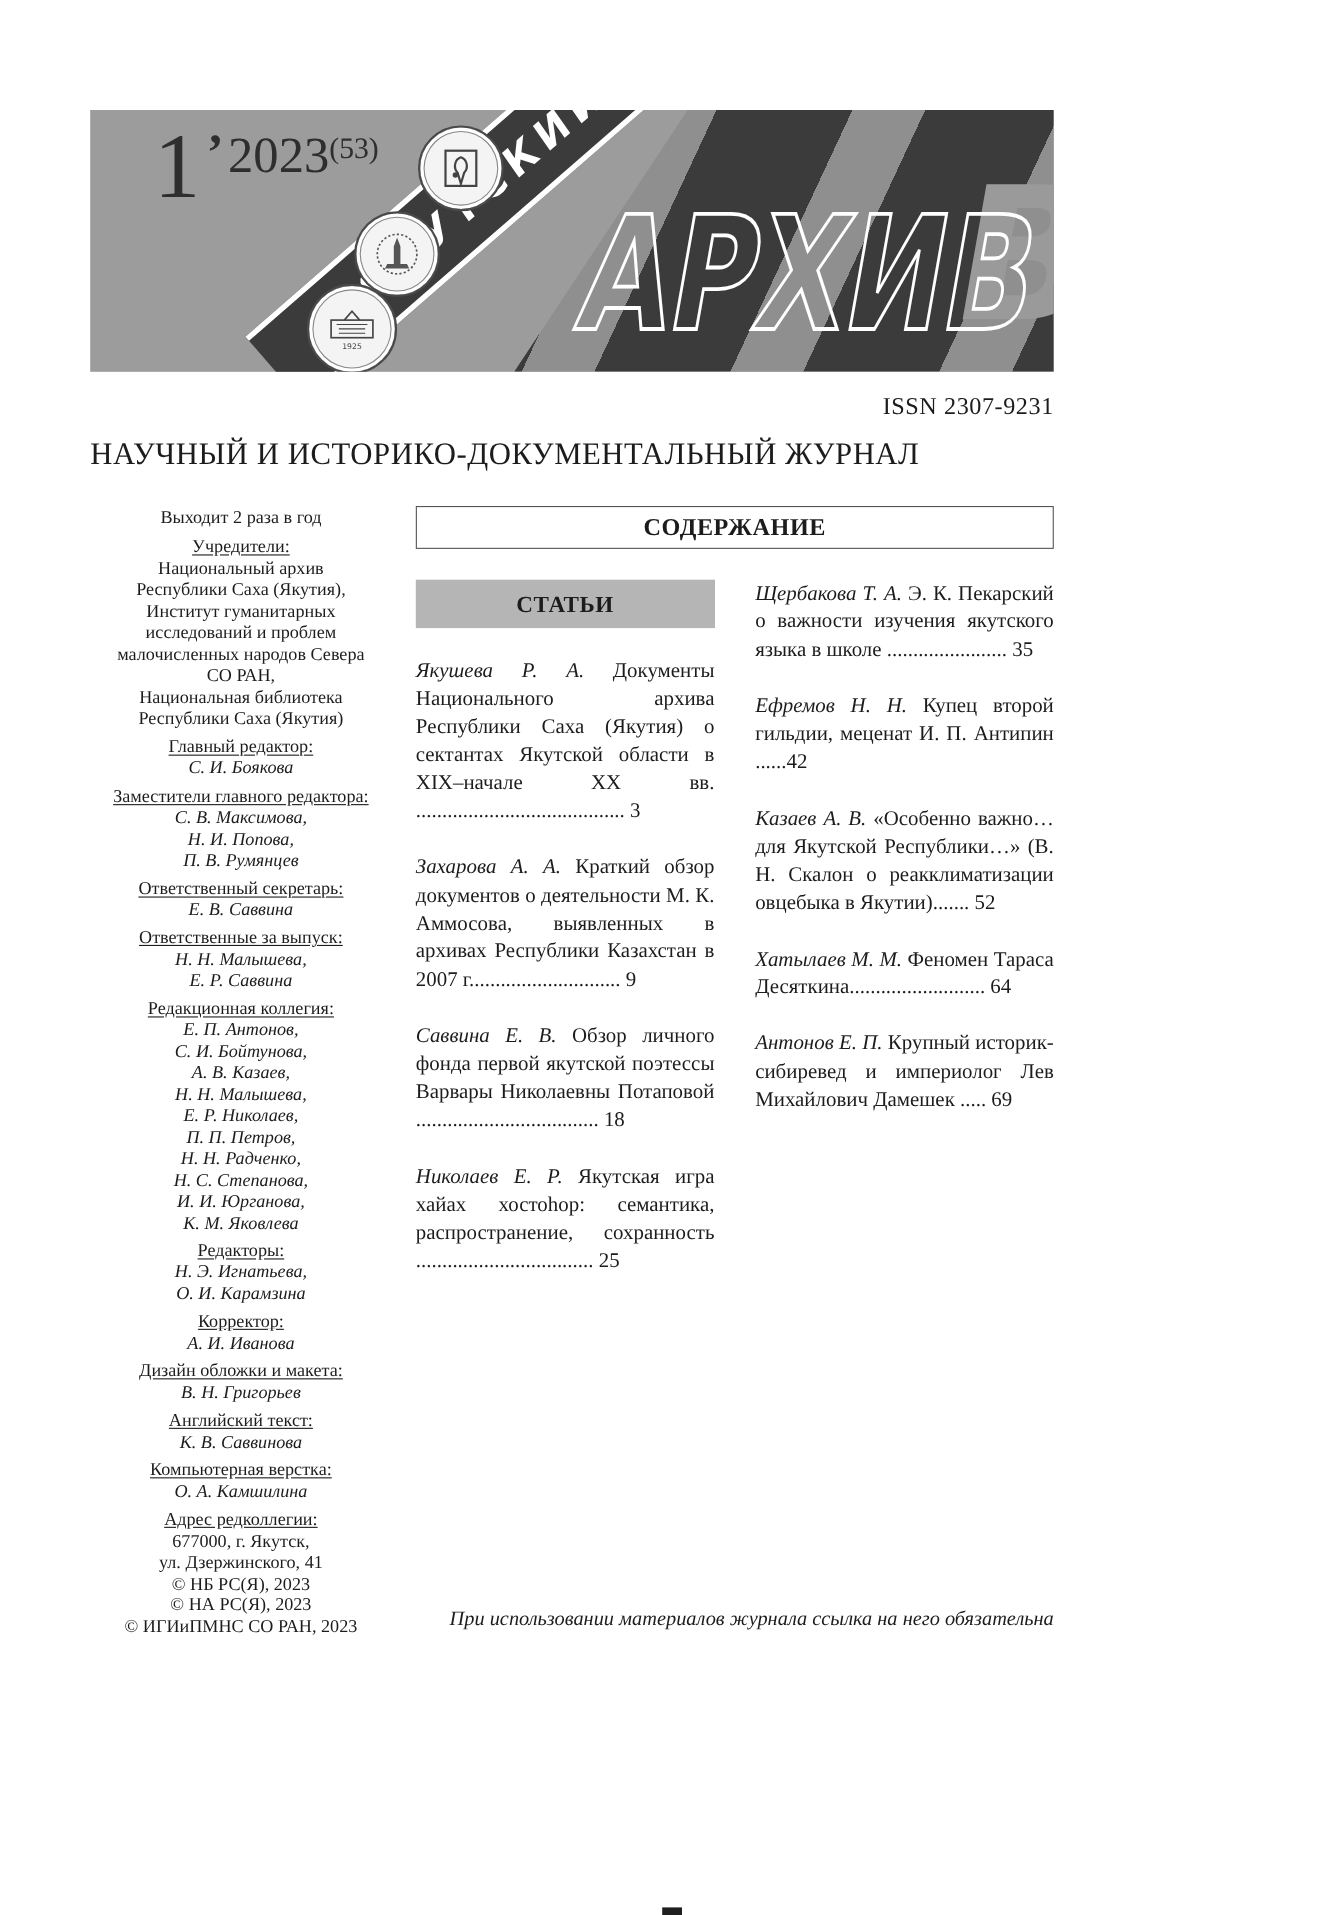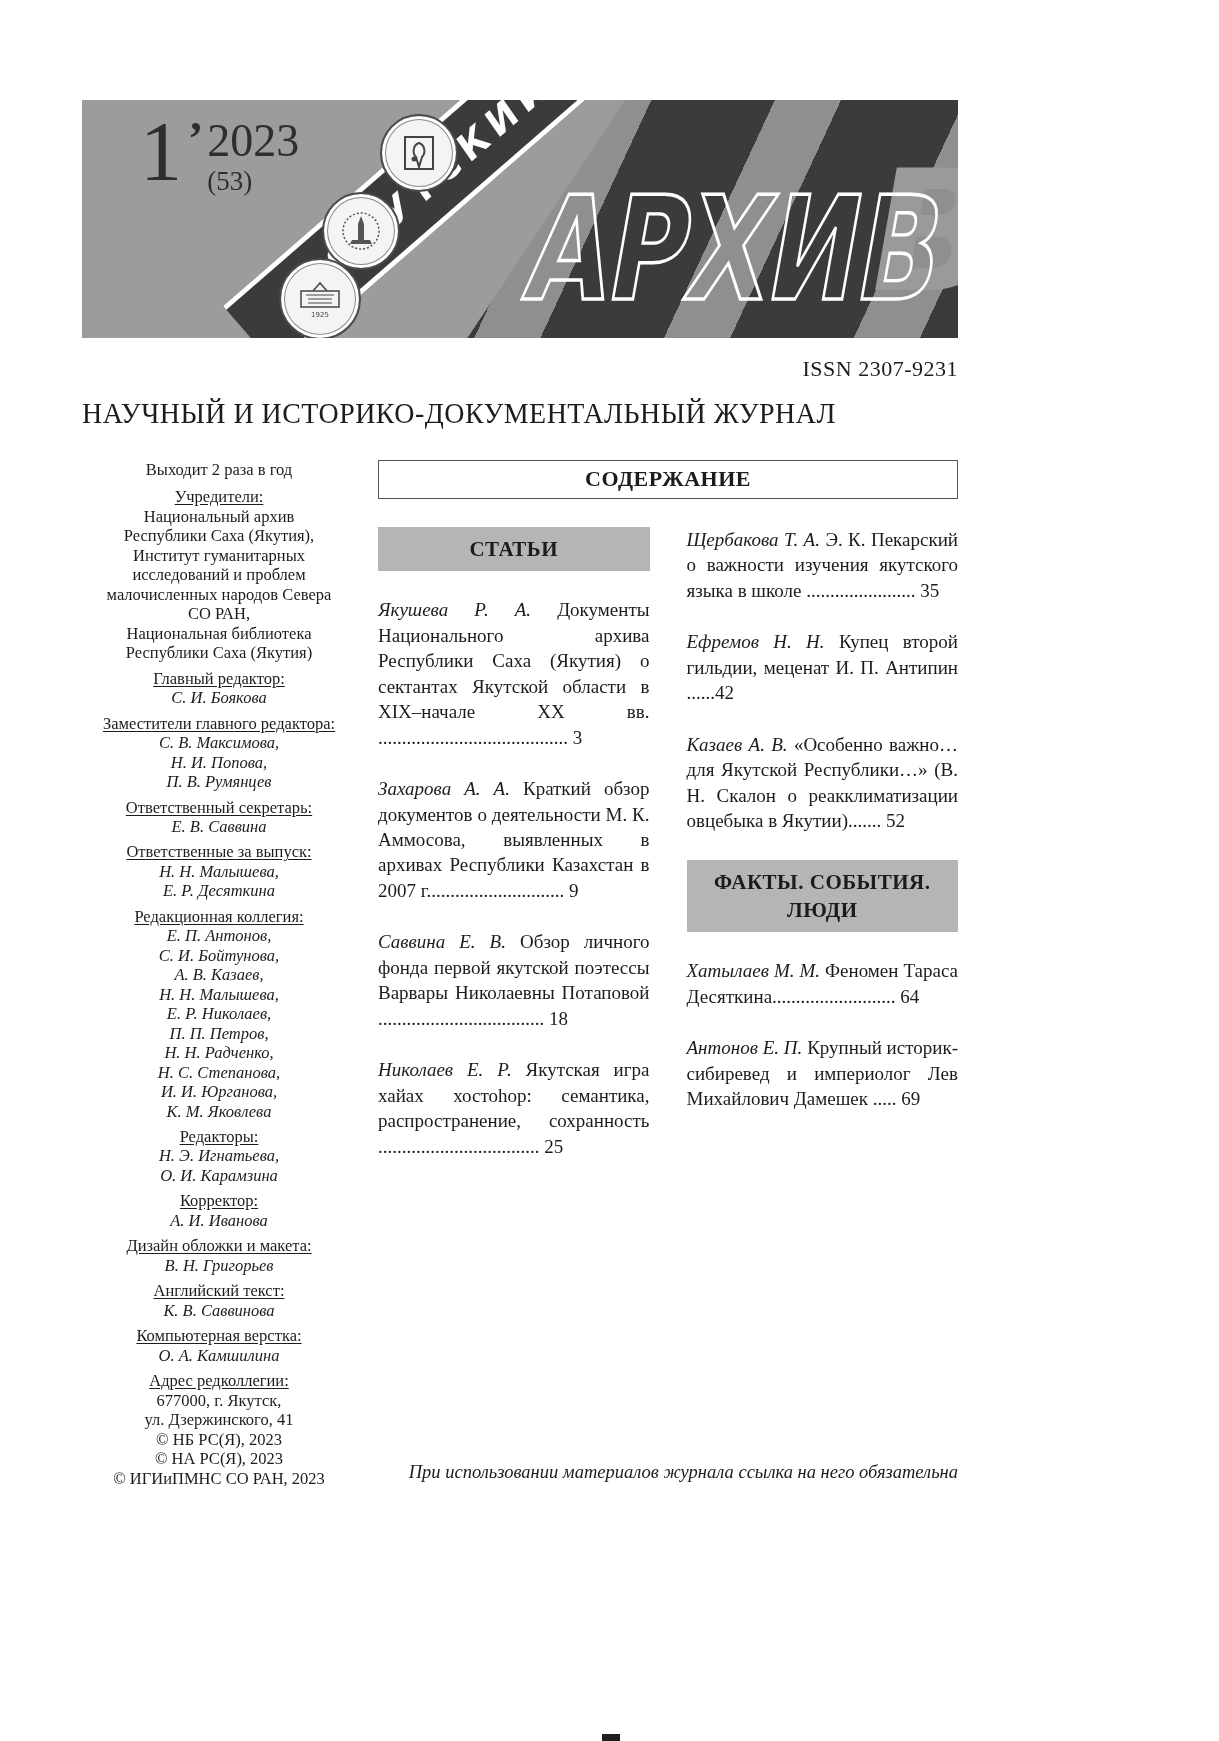--- a/index.html
+++ b/index.html
@@ -21,21 +21,21 @@
     display:flex;align-items:center;justify-content:center;z-index:3;}
   .band-word{color:#fff;font-family:"DejaVu Sans", sans-serif;font-weight:bold;
     font-size:37px;letter-spacing:7px;transform:skewX(-6deg);white-space:nowrap;}
   .arkhiv-shadow{position:absolute;left:788px;top:48px;z-index:1;
     font-family:"DejaVu Sans", sans-serif;font-weight:bold;font-size:168px;line-height:1;
     color:#9a9a9a;transform:skewX(-10deg);}
   .arkhiv-svg{position:absolute;left:430px;top:52px;width:450px;height:178px;z-index:2;overflow:visible;}
   .issue-block{position:absolute;left:58px;top:10px;display:flex;z-index:4;color:#2e2e2e;}
   .issue-one{font-size:84px;line-height:1;font-weight:normal;}
   .issue-apo{font-size:46px;line-height:1;font-weight:bold;margin:6px 4px 0 6px;}
-  .issue-right{display:flex;flex-direction:column;margin-top:8px;}
+  .issue-right{display:flex;margin-top:8px;}
   .issue-year{font-size:46px;line-height:1;}
   .issue-no{font-size:27px;line-height:1.3;text-align:left;}
   .seal{position:absolute;border-radius:50%;background:#f4f4f4;z-index:5;
     border:2px solid #4a4a4a;box-shadow:inset 0 0 0 3px #fff, inset 0 0 0 4px #888;
     display:flex;align-items:center;justify-content:center;flex-direction:column;}
   .seal-1{left:298px;top:14px;width:74px;height:74px;}
   .seal-2{left:240px;top:92px;width:74px;height:74px;}
   .seal-3{left:197px;top:158px;width:78px;height:78px;}
   .seal svg{display:block;}
   .seal-year{font-family:"DejaVu Sans", sans-serif;font-size:7px;color:#444;margin-top:-2px;}
@@ -143,21 +143,21 @@
             <div class="sb-line italic">Н. И. Попова,</div>
             <div class="sb-line italic">П. В. Румянцев</div>
           </div>
           <div class="sb-section">
             <div class="sb-heading">Ответственный секретарь:</div>
             <div class="sb-line italic">Е. В. Саввина</div>
           </div>
           <div class="sb-section">
             <div class="sb-heading">Ответственные за выпуск:</div>
             <div class="sb-line italic">Н. Н. Малышева,</div>
-            <div class="sb-line italic">Е. Р. Десяткина</div>
+            <div class="sb-line italic">Е. Р. Саввина</div>
           </div>
           <div class="sb-section">
             <div class="sb-heading">Редакционная коллегия:</div>
             <div class="sb-line italic">Е. П. Антонов,</div>
             <div class="sb-line italic">С. И. Бойтунова,</div>
             <div class="sb-line italic">А. В. Казаев,</div>
             <div class="sb-line italic">Н. Н. Малышева,</div>
             <div class="sb-line italic">Е. Р. Николаев,</div>
             <div class="sb-line italic">П. П. Петров,</div>
             <div class="sb-line italic">Н. Н. Радченко,</div>
@@ -209,21 +209,20 @@
               <p class="entry"><span class="author">Николаев Е. Р. </span><span class="title">Якутская игра хайах хостоhор: семантика, распространение, сохранность </span><span class="leader">..................................</span><span class="page-num"> 25</span></p>
             </div>
           </div>
         <div class="toc-col" id="toc-col-1">
             <div class="toc-section">
               <p class="entry"><span class="author">Щербакова Т. А. </span><span class="title">Э. К. Пекарский о важности изучения якутского языка в школе </span><span class="leader">.......................</span><span class="page-num"> 35</span></p>
               <p class="entry"><span class="author">Ефремов Н. Н. </span><span class="title">Купец второй гильдии, меценат И. П. Антипин </span><span class="leader">......</span><span class="page-num">42</span></p>
               <p class="entry"><span class="author">Казаев А. В. </span><span class="title">«Особенно важно… для Якутской Республики…» (В. Н. Скалон о реакклиматизации овцебыка в Якутии)</span><span class="leader">.......</span><span class="page-num"> 52</span></p>
             </div>
             <div class="toc-section">
-              <div class="sec-head">ФАКТЫ. СОБЫТИЯ.<br>ЛЮДИ</div>
               <p class="entry"><span class="author">Хатылаев М. М. </span><span class="title">Феномен Тараса Десяткина</span><span class="leader">..........................</span><span class="page-num"> 64</span></p>
               <p class="entry"><span class="author">Антонов Е. П. </span><span class="title">Крупный историк-сибиревед и империолог Лев Михайлович Дамешек </span><span class="leader">.....</span><span class="page-num"> 69</span></p>
             </div>
           </div>
       </div>
     </main>
   </div>
 
   <div class="footer-note">При использовании материалов журнала ссылка на него обязательна</div>
   <div class="edge-mark"></div>

